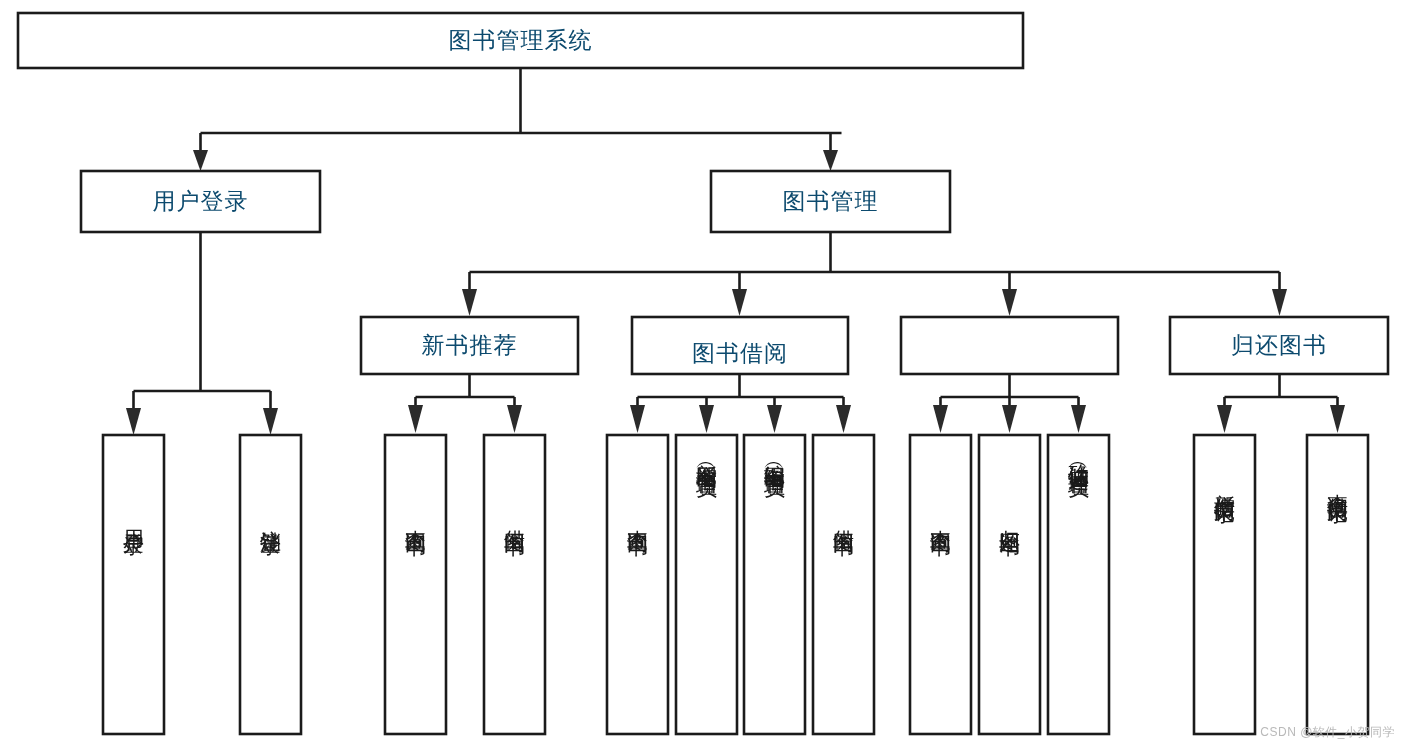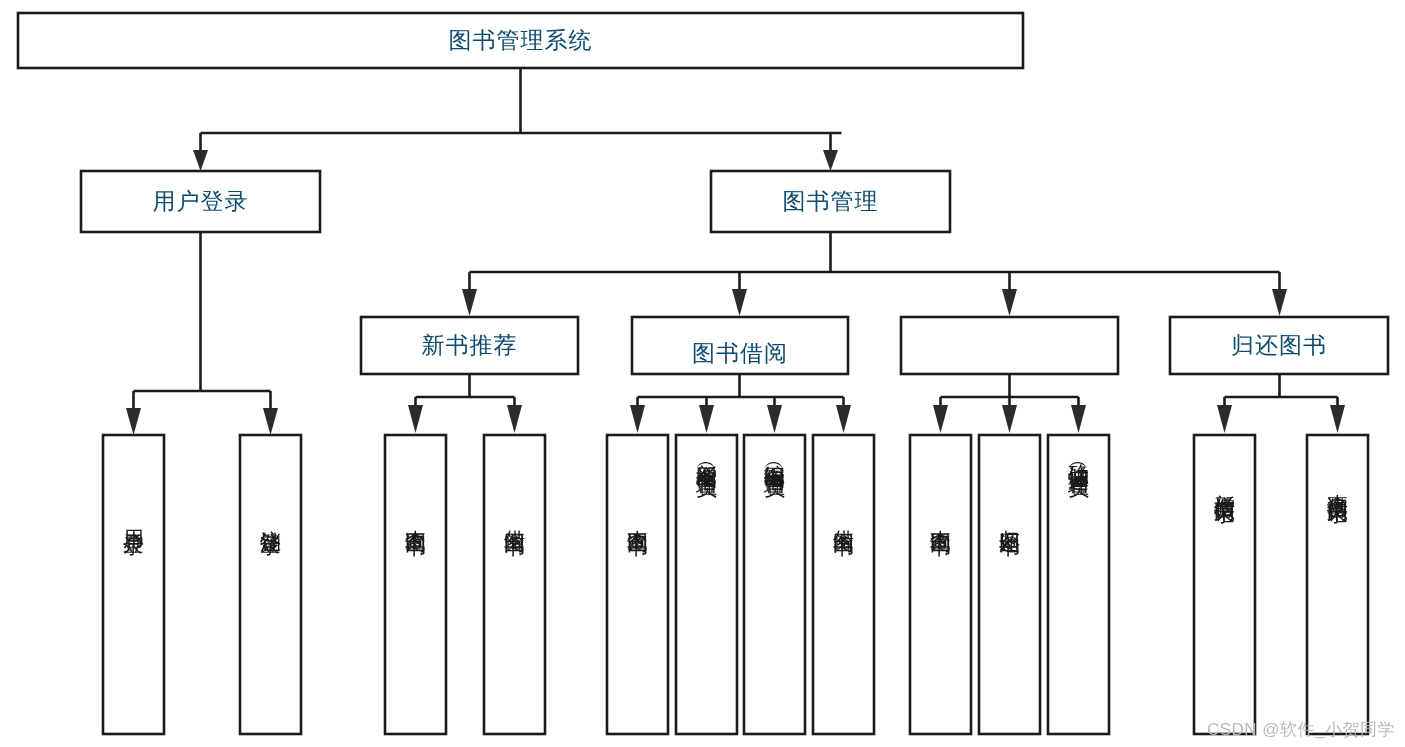--- a/index.html
+++ b/index.html
@@ -69,21 +69,21 @@
     font-size: 23px;
     color: #0c4a6e;
     letter-spacing: 1px;
     white-space: nowrap;
   }
   .watermark {
     position: absolute;
     right: 10px;
     bottom: 6px;
     font-family: "Liberation Sans", "DejaVu Sans", sans-serif;
-    font-size: 17px;
+    font-size: 12px;
     color: #b9b9b9;
     letter-spacing: 0.5px;
     white-space: nowrap;
   }
 </style>
 </head>
 <body>
 
 <div id="diagram-root">
 

